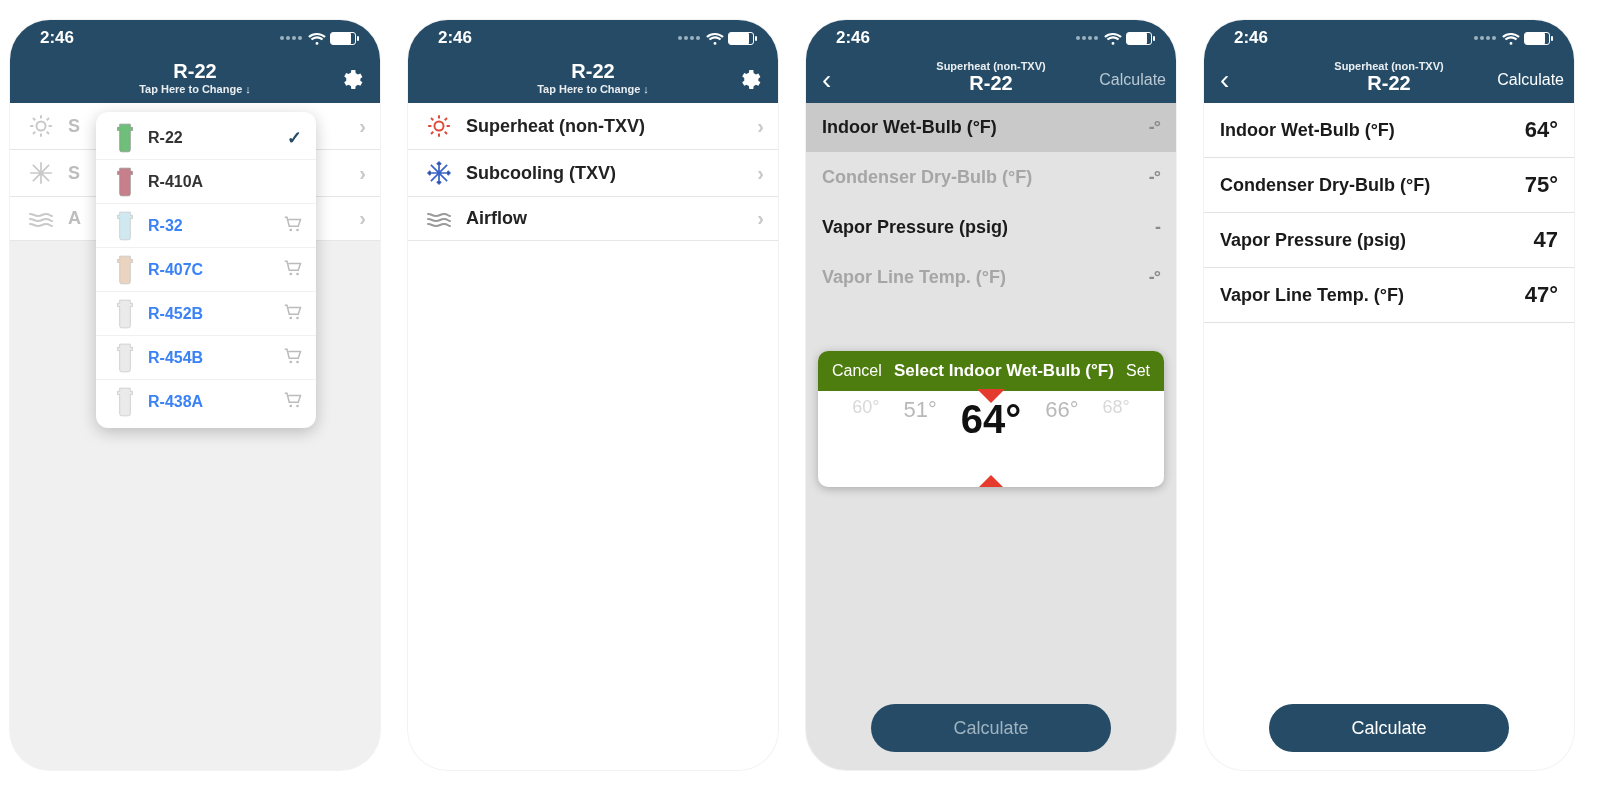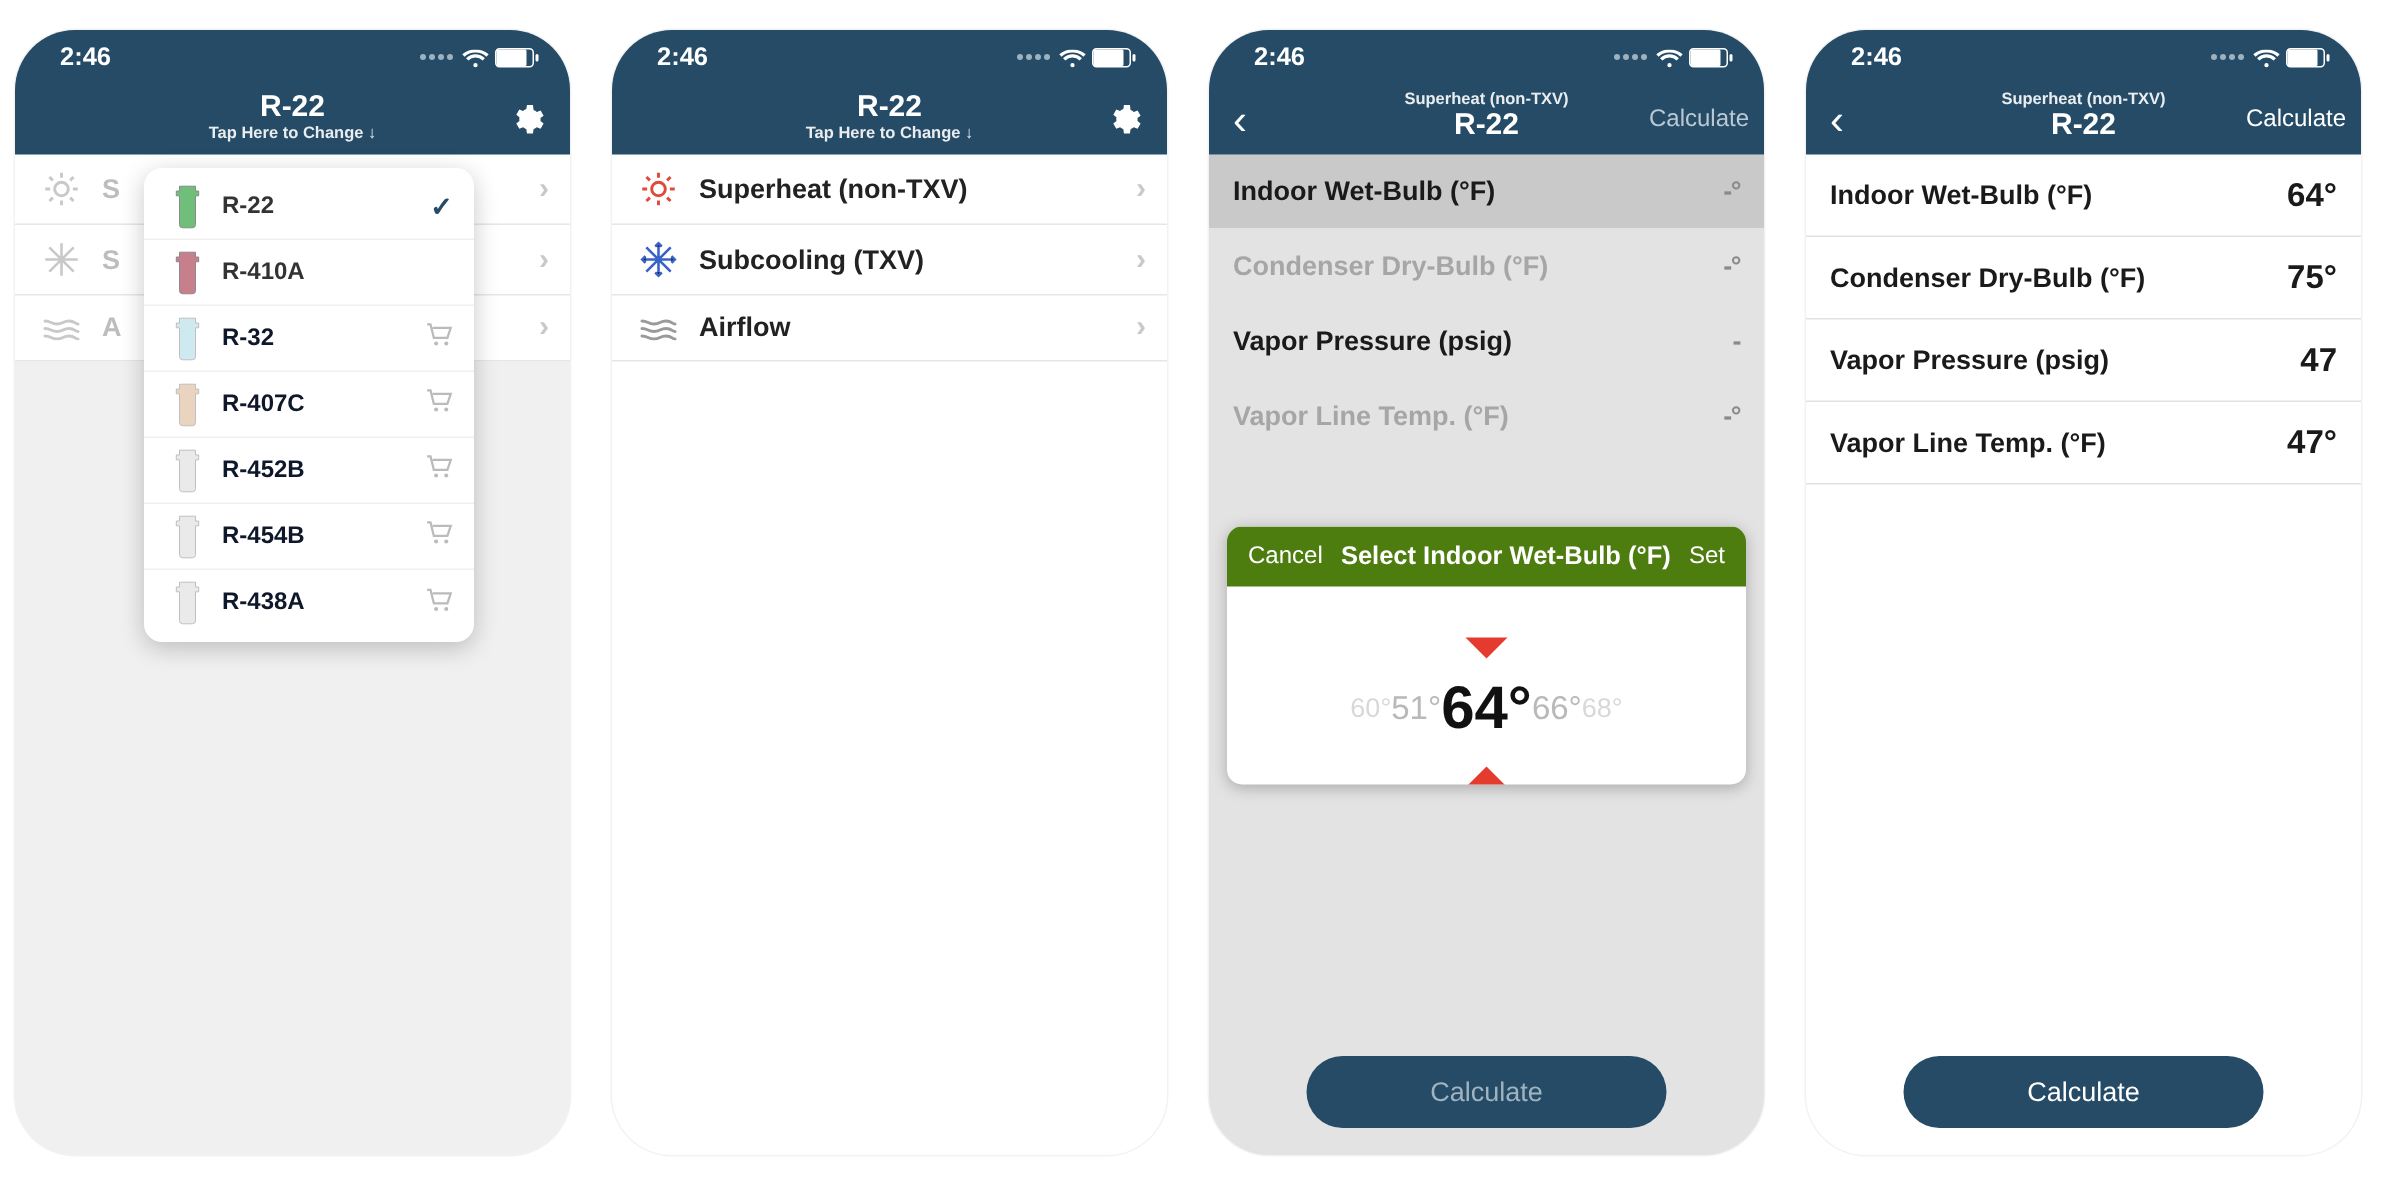--- a/index.html
+++ b/index.html
@@ -88,21 +88,21 @@
     z-index: 5;
   }
   .panel .item {
     display:flex; align-items:center;
     height: 44px;
     padding: 0 14px;
     font-size: 16px; color:#333;
     border-bottom: 1px solid #f0f0f0;
   }
   .panel .item:last-child { border-bottom:none; }
-  .panel .item.dim { color:#0f172a;text-align:right; }
+  .panel .item.dim { color:#3b82f6;text-align:right; }
   .panel .item .pic {
     width: 30px; height: 34px; margin-right: 8px;
     display:flex;align-items:center;justify-content:center;
   }
   .panel .item .pic svg { width:26px; height:32px; }
   .panel .item .name { font-weight:600; }
   .panel .item .mark { margin-left:auto; color:#254b66; font-size:18px; font-weight:800;}
   .panel .item .cart { margin-left:auto; color:#555;}
   .panel .item.dim .cart { color:#bbb;}
   
@@ -138,26 +138,25 @@
     overflow:hidden;
   }
   .sheet .bar {
     background:#4d7c0f; color:#fff;
     display:flex; align-items:center; justify-content:space-between;
     padding: 10px 14px;
     font-size: 16px;
   }
   .sheet .bar .mid { font-weight:700; font-size:17px;text-align:center;}
   .sheet .wheel {
-    display:flex; align-items:center; justify-content:center;
-    gap: 0;
+    display:flex; justify-content:center;
+    gap: 24px;
     padding: 6px 10px 12px;
     position:relative;
     height: 96px;
-    margin-top: 36px;
   }
   .sheet .wheel .opt { font-size:22px; color:#b9b9b9; font-weight:500; }
   .sheet .wheel .opt.far { color:#d8d8d8; font-size:18px;}
   .sheet .wheel .opt.sel { color:#111; font-size:40px; font-weight:800; }
   .tri { width:0;height:0;border-left:14px solid transparent;border-right:14px solid transparent;}
   .tri.down{border-top:14px solid #e53b2e;}
   .tri.up{border-bottom:14px solid #e53b2e;}
   .sheet .triwrap { display:flex;flex-direction:column;align-items:center;position:absolute;left:50%;transform:translateX(-50%);pointer-events:none;}
   .sheet .triwrap.top{top:-2px;}
   .sheet .triwrap.bot{bottom:-2px;}

